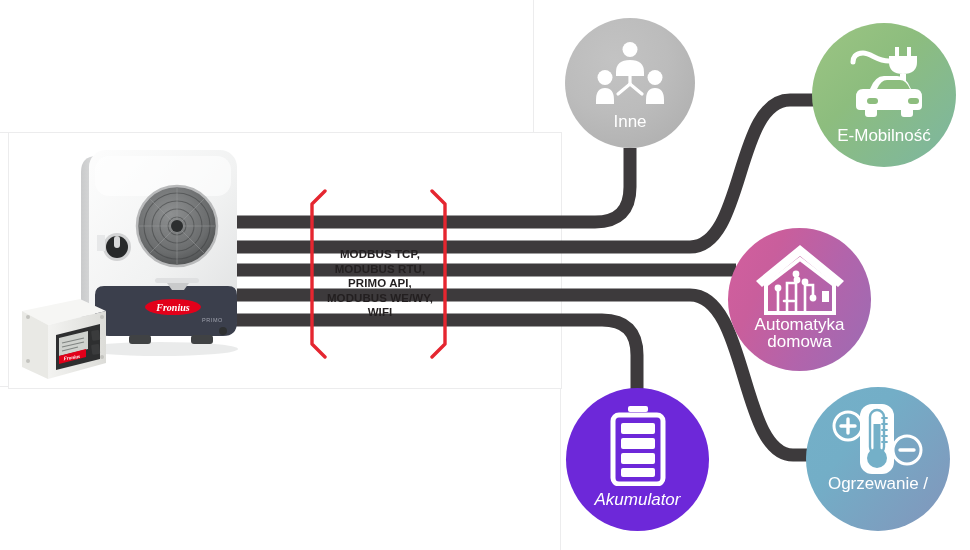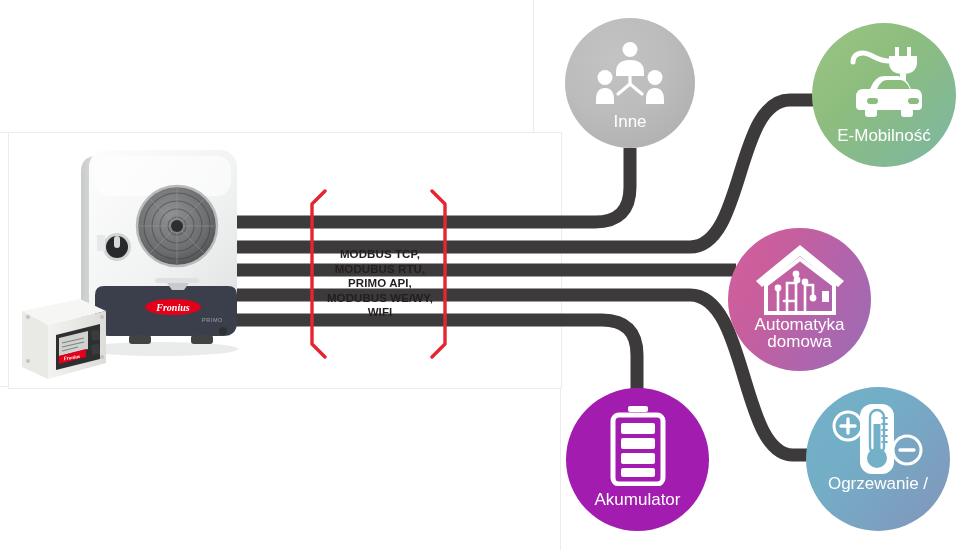--- a/index.html
+++ b/index.html
@@ -52,21 +52,21 @@
     background:linear-gradient(135deg,#9cc583 0%,#8dbd7e 40%,#7cb6a2 100%);}
   #node-emob .glyph{top:20px;height:78px;}
   #node-emob .caption{top:105px;}
 
   #node-auto{left:728px;top:228px;width:143px;height:143px;
     background:linear-gradient(115deg,#d45f9e 0%,#c95e9c 28%,#b264ab 62%,#9b6cb4 100%);}
   #node-auto .glyph{top:14px;height:74px;}
   #node-auto .caption{top:88px;}
 
   #node-akku{left:566px;top:388px;width:143px;height:143px;
-    background:#a21caf;}
+    background:#6d28d9;font-style:italic;}
   #node-akku .glyph{top:18px;height:80px;}
   #node-akku .caption{top:104px;}
 
   #node-heat{left:806px;top:387px;width:144px;height:144px;
     background:linear-gradient(130deg,#74b0c8 0%,#73aec7 35%,#8295bb 100%);}
   #node-heat .glyph{top:14px;height:76px;}
   #node-heat .caption{top:88px;}
 
   
   #inverter-wrap{position:absolute;left:55px;top:142px;width:200px;height:215px;z-index:4;}

